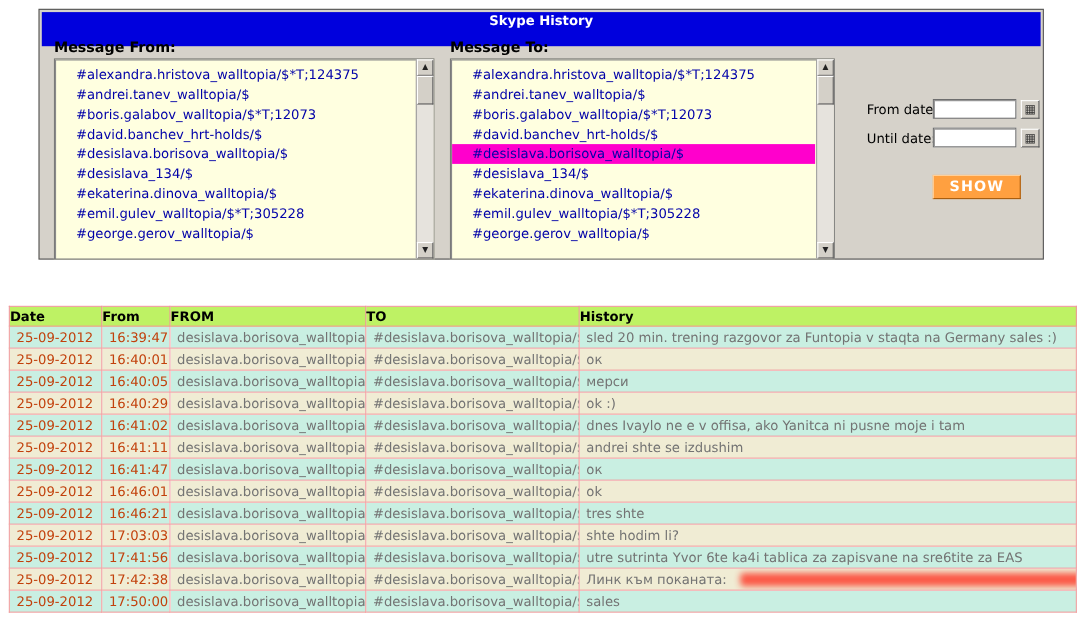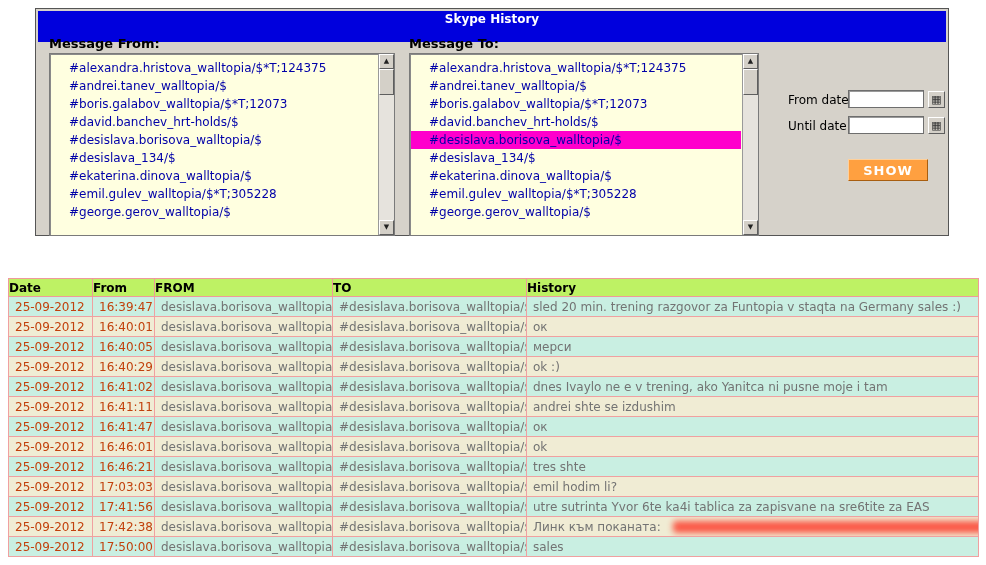--- a/index.html
+++ b/index.html
@@ -209,21 +209,21 @@
         <td class="col-time">16:40:29</td>
         <td class="col-from">desislava.borisova_walltopia</td>
         <td class="col-to">#desislava.borisova_walltopia/$</td>
         <td class="col-message">ok :)</td>
       </tr>
       <tr class="row-cyan">
         <td class="col-date">25-09-2012</td>
         <td class="col-time">16:41:02</td>
         <td class="col-from">desislava.borisova_walltopia</td>
         <td class="col-to">#desislava.borisova_walltopia/$</td>
-        <td class="col-message">dnes Ivaylo ne e v trening, ako Yanitca ni pusne moje i tam</td>
+        <td class="col-message">dnes Ivaylo ne e v offisa, ako Yanitca ni pusne moje i tam</td>
       </tr>
       <tr class="row-cream">
         <td class="col-date">25-09-2012</td>
         <td class="col-time">16:41:11</td>
         <td class="col-from">desislava.borisova_walltopia</td>
         <td class="col-to">#desislava.borisova_walltopia/$</td>
         <td class="col-message">andrei shte se izdushim</td>
       </tr>
       <tr class="row-cyan">
         <td class="col-date">25-09-2012</td>
@@ -244,21 +244,21 @@
         <td class="col-time">16:46:21</td>
         <td class="col-from">desislava.borisova_walltopia</td>
         <td class="col-to">#desislava.borisova_walltopia/$</td>
         <td class="col-message">tres shte</td>
       </tr>
       <tr class="row-cream">
         <td class="col-date">25-09-2012</td>
         <td class="col-time">17:03:03</td>
         <td class="col-from">desislava.borisova_walltopia</td>
         <td class="col-to">#desislava.borisova_walltopia/$</td>
-        <td class="col-message">emil hodim li?</td>
+        <td class="col-message">shte hodim li?</td>
       </tr>
       <tr class="row-cyan">
         <td class="col-date">25-09-2012</td>
         <td class="col-time">17:41:56</td>
         <td class="col-from">desislava.borisova_walltopia</td>
         <td class="col-to">#desislava.borisova_walltopia/$</td>
         <td class="col-message">utre sutrinta Yvor 6te ka4i tablica za zapisvane na sre6tite za EAS</td>
       </tr>
       <tr class="row-cream">
         <td class="col-date">25-09-2012</td>

